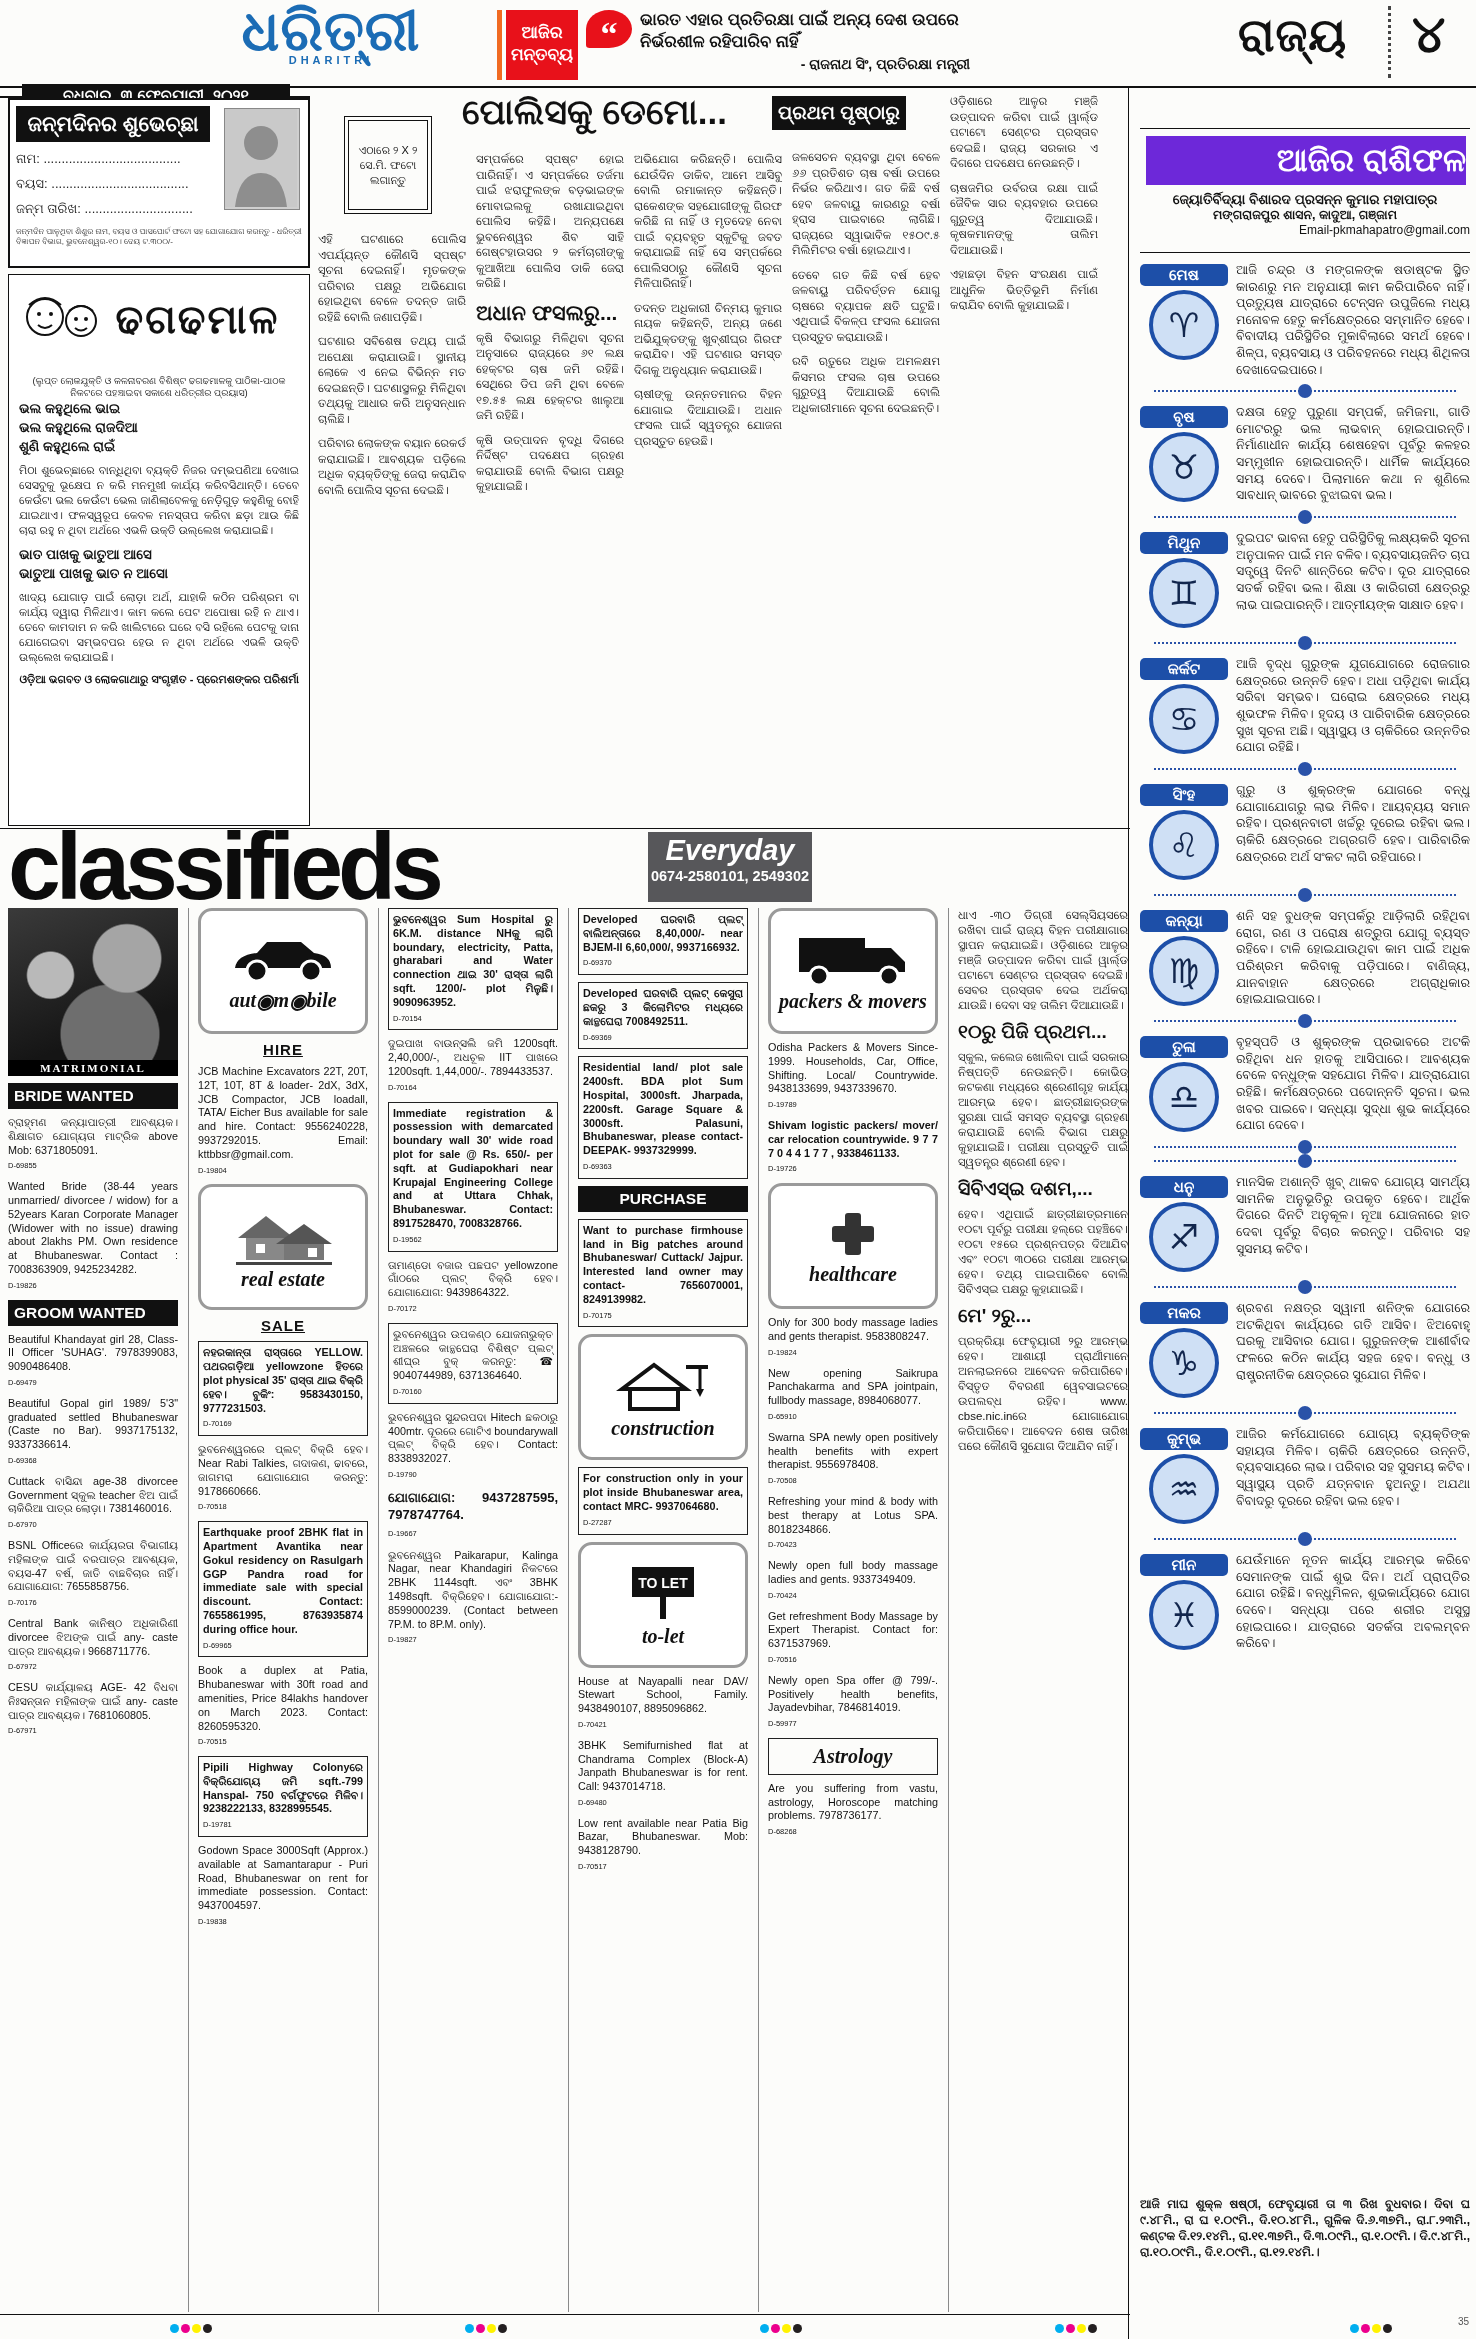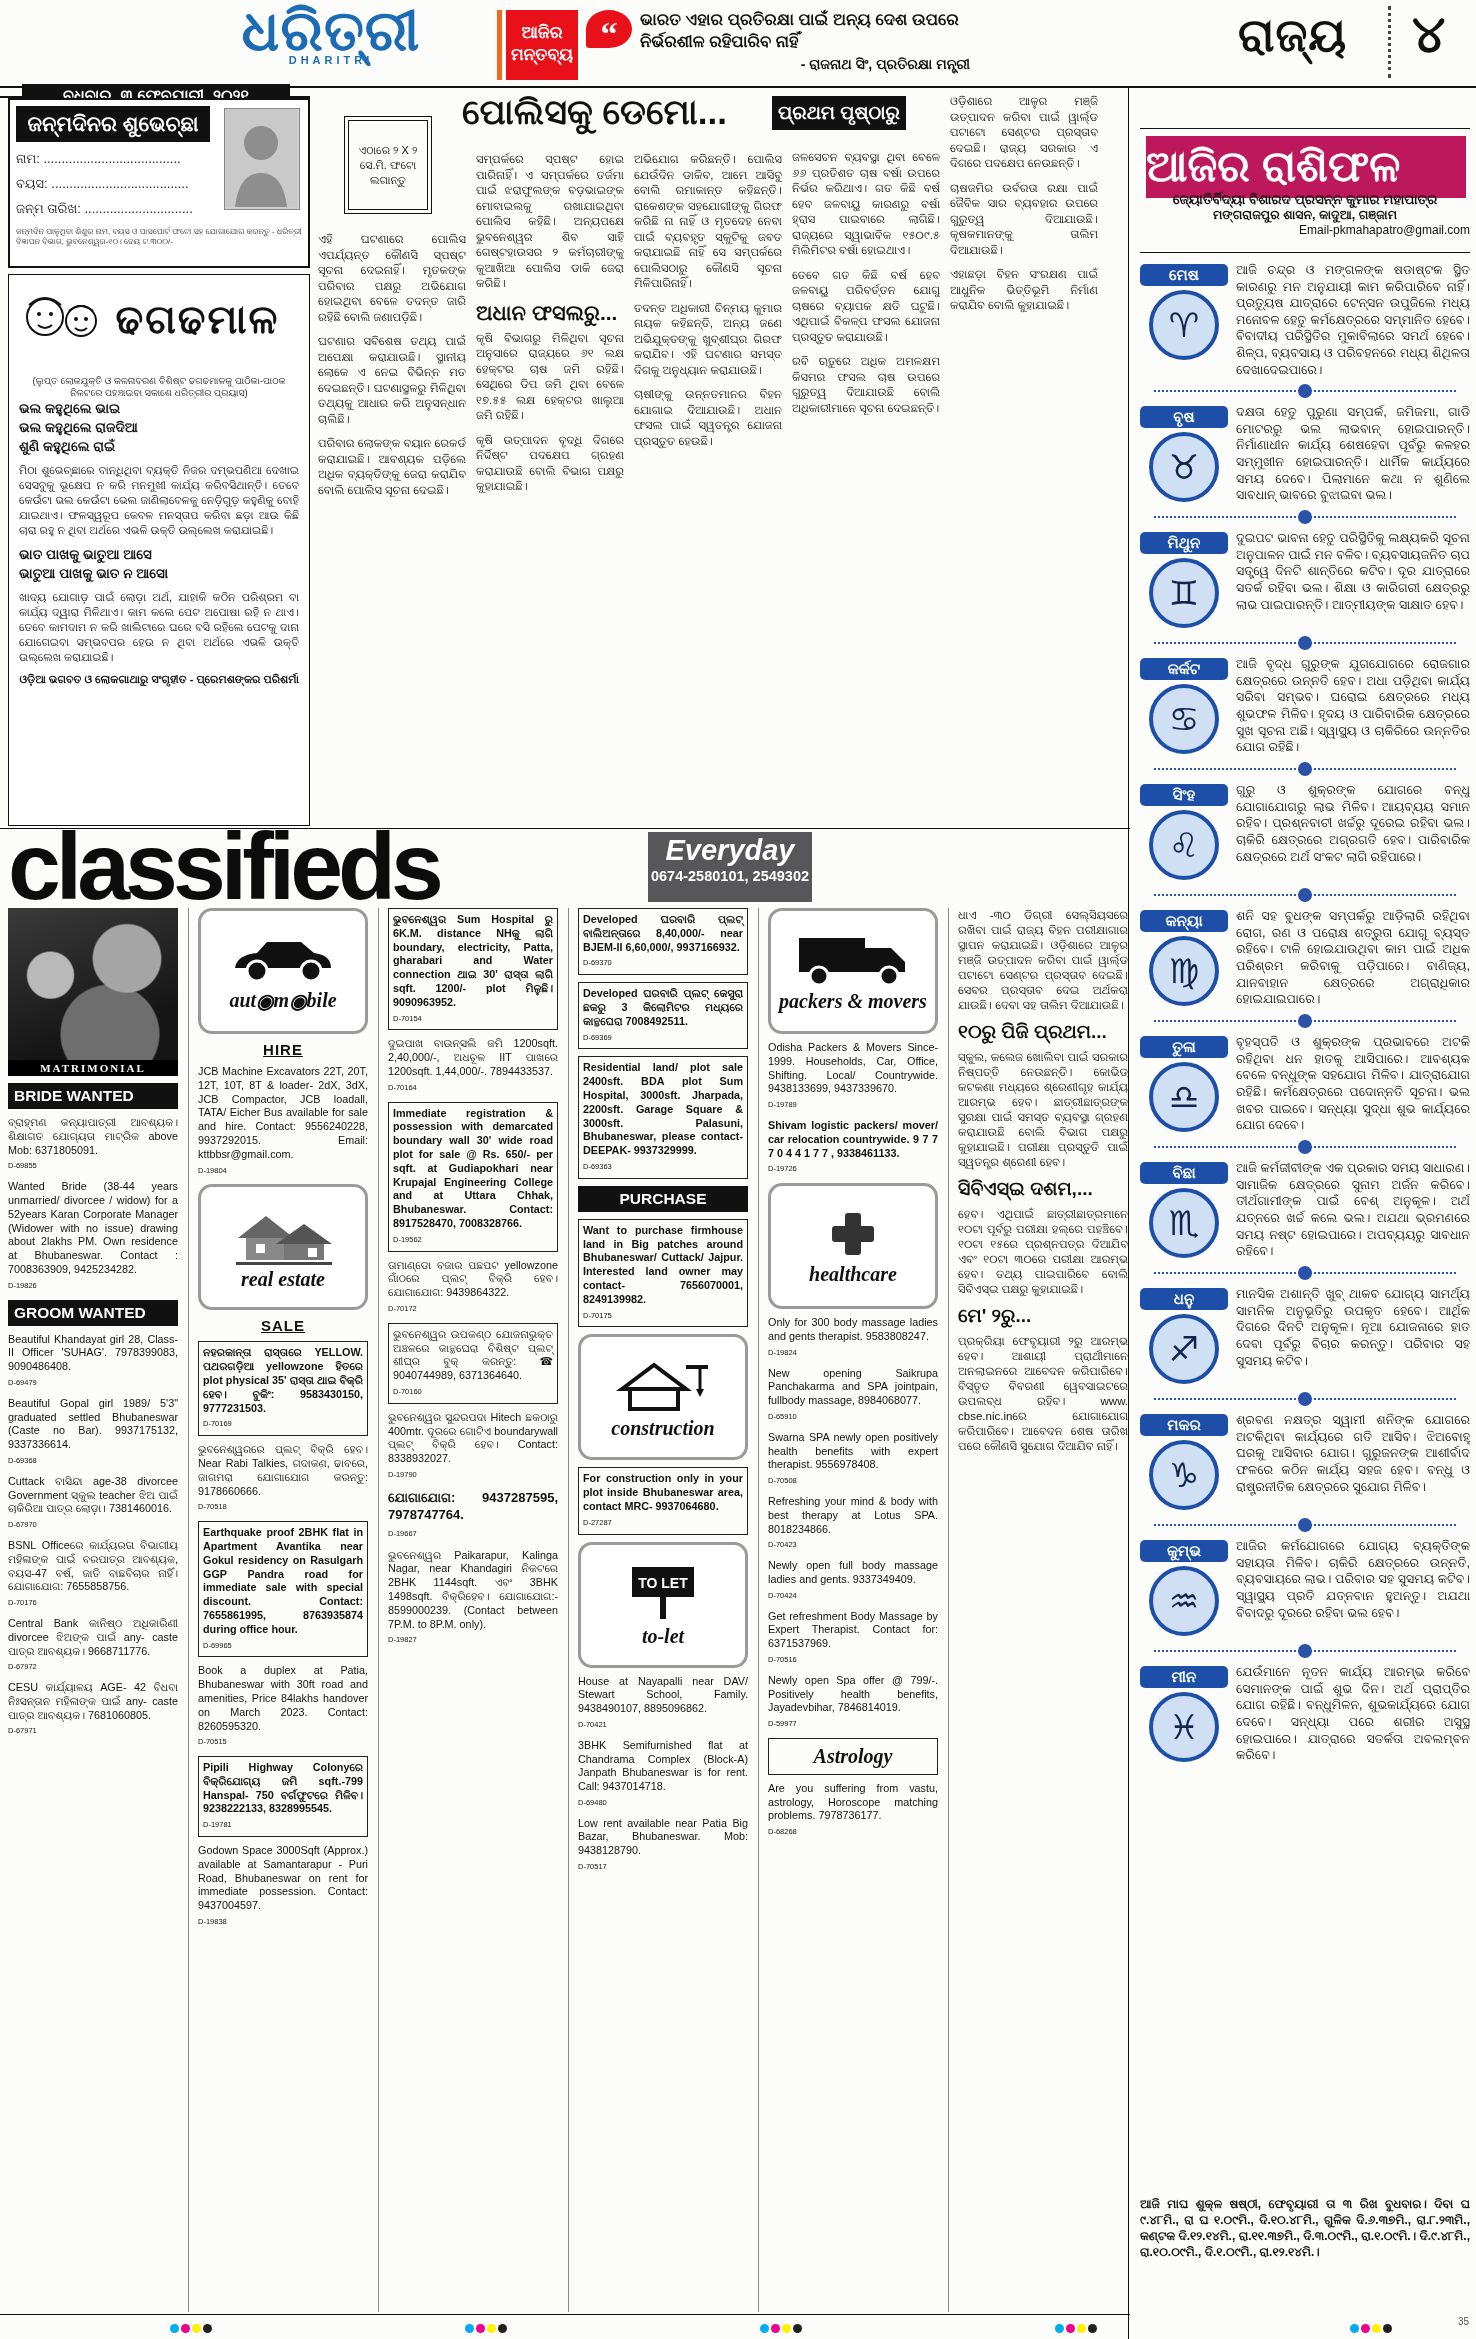--- a/index.html
+++ b/index.html
@@ -76,22 +76,22 @@
       radial-gradient(circle at 70% 30%, #a5a5a5 0 20%, transparent 21%),
       radial-gradient(circle at 60% 75%, #6e6e6e 0 30%, transparent 31%),
       linear-gradient(160deg,#3a3a3a,#151515 70%);
       position:relative;flex:none;}
   .photo-cap{position:absolute;left:0;right:0;bottom:0;background:#000;color:#fff;text-align:center;
       font-family:"Liberation Serif",serif;font-weight:700;letter-spacing:2px;font-size:11px;padding:2px 0;}
   .wheel{display:inline-block;transform:translateY(1px);}
   
   #horo-border{left:1128px;top:86px;height:2253px;border-left:1.5px solid #111;}
   #horo-top-rule{left:1140px;top:128px;width:330px;border-top:1.5px solid #111;}
-  #horo-head{left:1146px;top:136px;width:320px;background:#be185d;color:#fff;text-align:left;
-             font-size:43px;font-weight:900;padding:6px 0;}
+  #horo-head{left:1146px;top:136px;width:320px;background:#6d28d9;color:#fff;text-align:right;
+             font-size:32px;font-weight:900;padding:6px 0;}
   #horo-auth{left:1140px;top:192px;width:330px;text-align:center;}
   #horo-auth .a1{font-size:13.5px;font-weight:700;}
   #horo-auth .a2{font-size:12.5px;font-weight:700;}
   #horo-auth .a3{font-size:12px;text-align:right;}
   #horo-auth-rule{left:1140px;top:252px;width:330px;border-top:1.5px solid #111;}
   #hentries{left:1140px;top:262px;width:330px;height:1930px;overflow:hidden;}
   .hent{display:flow-root;}
   .hico{float:left;width:88px;margin:2px 8px 2px 0;text-align:center;}
   .hlabel{background:#1d4fa8;color:#fff;font-weight:800;font-size:15px;border-radius:5px;padding:2px 0;}
   .hcirc{width:62px;height:62px;border-radius:50%;border:4px solid #1d4fa8;background:#cfe0f5;margin:4px auto 0;
@@ -404,27 +404,20 @@
     </div>
     <div class="hsep"></div>
     <div class="hent">
       <div class="hico">
         <div class="hlabel">ତୁଳା</div>
         <div class="hcirc">♎</div>
       </div>
       <p>ବୃହସ୍ପତି ଓ ଶୁକ୍ରଙ୍କ ପ୍ରଭାବରେ ଅଟକି ରହିଥିବା ଧନ ହାତକୁ ଆସିପାରେ। ଆବଶ୍ୟକ ବେଳେ ବନ୍ଧୁଙ୍କ ସହଯୋଗ ମିଳିବ। ଯାତ୍ରାଯୋଗ ରହିଛି। କର୍ମକ୍ଷେତ୍ରରେ ପଦୋନ୍ନତି ସୂଚନା। ଭଲ ଖବର ପାଇବେ। ସନ୍ଧ୍ୟା ସୁଦ୍ଧା ଶୁଭ କାର୍ଯ୍ୟରେ ଯୋଗ ଦେବେ।</p>
     </div>
     <div class="hsep"></div>
-    <div class="hent">
-      <div class="hico">
-        <div class="hlabel">ବିଛା</div>
-        <div class="hcirc">♏</div>
-      </div>
-      <p>ଆଜି କର୍ମଜୀବୀଙ୍କ ଏକ ପ୍ରକାର ସମୟ ସାଧାରଣ। ସାମାଜିକ କ୍ଷେତ୍ରରେ ସୁନାମ ଅର୍ଜନ କରିବେ। ତୀର୍ଥଗାମୀଙ୍କ ପାଇଁ ବେଶ୍ ଅନୁକୂଳ। ଅର୍ଥ ଯତ୍ନରେ ଖର୍ଚ୍ଚ କଲେ ଭଲ। ଅଯଥା ଭ୍ରମଣରେ ସମୟ ନଷ୍ଟ ହୋଇପାରେ। ଅପବ୍ୟୟରୁ ସାବଧାନ ରହିବେ।</p>
-    </div>
     <div class="hsep"></div>
     <div class="hent">
       <div class="hico">
         <div class="hlabel">ଧନୁ</div>
         <div class="hcirc">♐</div>
       </div>
       <p>ମାନସିକ ଅଶାନ୍ତି ଖୁବ୍ ଥାକବ ଯୋଗ୍ୟ ସାମର୍ଥ୍ୟ ସାମନିକ ଅନୁଭୂତିରୁ ଉପକୃତ ହେବେ। ଆର୍ଥିକ ଦିଗରେ ଦିନଟି ଅନୁକୂଳ। ନୂଆ ଯୋଜନାରେ ହାତ ଦେବା ପୂର୍ବରୁ ବିଚାର କରନ୍ତୁ। ପରିବାର ସହ ସୁସମୟ କଟିବ।</p>
     </div>
     <div class="hsep"></div>
     <div class="hent">

